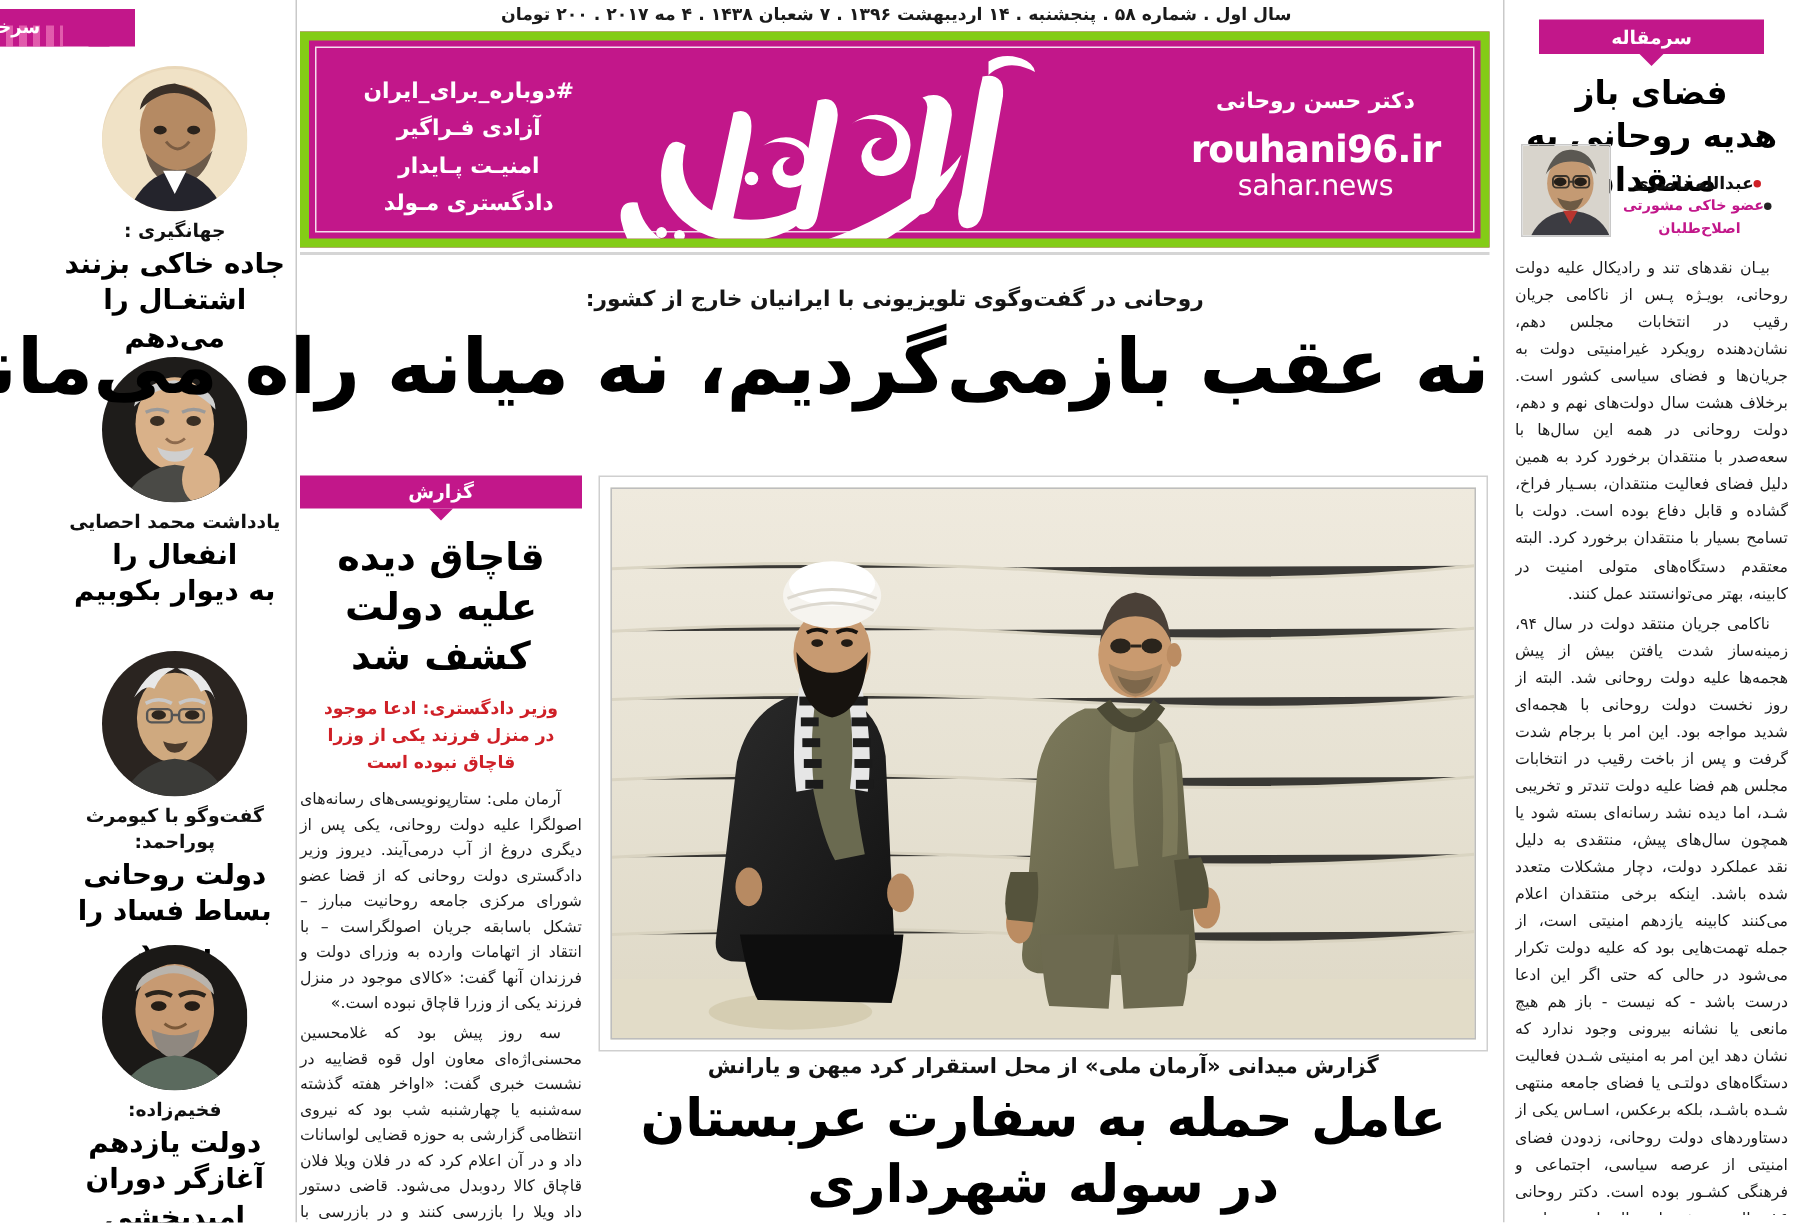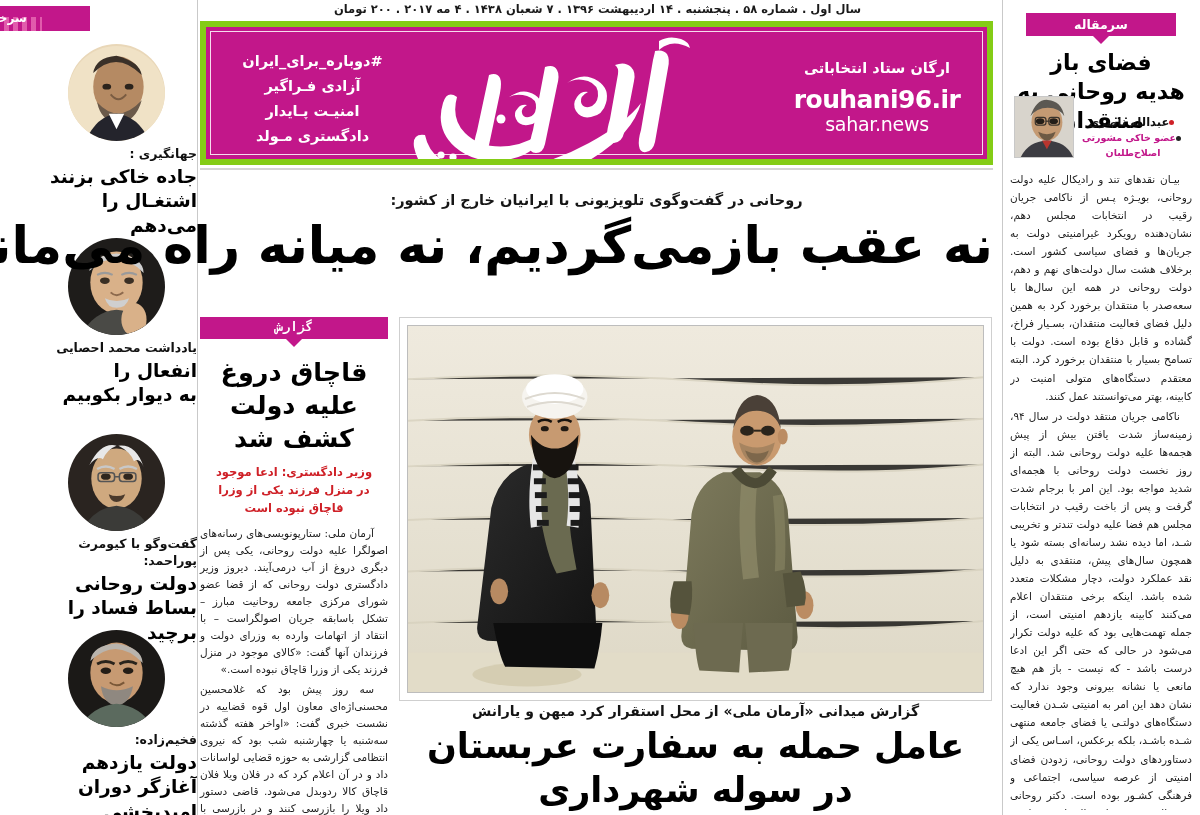--- a/index.html
+++ b/index.html
@@ -87,20 +87,21 @@
     height: 14px;
     background: repeating-linear-gradient(90deg,
       #e35fae 0px, #e35fae 5px, #c2178a 5px, #c2178a 9px);
     opacity: 0.95;
   }
 
   .side-item {
     position: absolute;
     left: 0;
     width: 197px;
+    text-align: center;
     padding-left: 36px;
   }
   .portrait {
     width: 97px;
     height: 97px;
     margin: 0 auto 5px auto;
     border-radius: 50%;
     overflow: hidden;
     position: relative;
   }
@@ -290,21 +291,20 @@
     position: relative;
     width: 100%;
     height: 22px;
     background: #c2178a;
     color: #fff;
     font-size: 12.5px;
     font-weight: bold;
     text-align: center;
     line-height: 22px;
     letter-spacing: 0.5px;
-    font-family: Liberation Mono, monospace;
   }
   .badge:after {
     content: "";
     position: absolute;
     bottom: -8px;
     left: 50%;
     margin-left: -8px;
     width: 0; height: 0;
     border-left: 8px solid transparent;
     border-right: 8px solid transparent;
@@ -587,21 +587,21 @@
           <circle cx="104" cy="88" r="4.5"></circle>
 
           <circle cx="44" cy="124" r="3.6"></circle>
           <circle cx="56" cy="126" r="3.6"></circle>
         </g>
         <text x="192" y="130" text-anchor="middle" font-family="'DejaVu Sans',sans-serif" font-size="0" fill="#ffffff">آرمان ملی</text>
       </svg>
     </div>
 
     <div class="mast-right">
-      <div class="mast-org">ارگان ستاد انتخاباتی</div>
+      <div class="mast-org">دکتر حسن روحانی</div>
       <div class="mast-url">rouhani96.ir</div>
       <div class="mast-url2">sahar.news</div>
     </div>
   </div>
   <div class="mast-underline"></div>
 
   <div class="lead-kicker">روحانی در گفت‌وگوی تلویزیونی با ایرانیان خارج از کشور:</div>
   <div class="lead-headline">نه عقب بازمی‌گردیم، نه میانه راه می‌مانیم</div>
 
   <div class="photo-frame">
@@ -714,21 +714,21 @@
 
   <div class="bot-kicker">گزارش میدانی «آرمان ملی» از محل استقرار کرد میهن و یارانش</div>
   <div class="bot-headline">
     <div>عامل حمله به سفارت عربستان</div>
     <div>در سوله شهرداری</div>
   </div>
 
   <div class="report-col">
     <div class="badge">گزارش</div>
     <div class="report-title">
-      <div>قاچاق دروغ</div>
+      <div>قاچاق دیده</div>
       <div>علیه دولت کشف شد</div>
     </div>
     <div class="report-sub">
       <div>وزیر دادگستری: ادعا موجود</div>
       <div>در منزل فرزند یکی از وزرا قاچاق نبوده است</div>
     </div>
     <div class="report-body">
       <p>آرمان ملی: ستارپونویسی‌های رسانه‌های اصولگرا علیه دولت روحانی، یکی پس از دیگری دروغ از آب درمی‌آیند. دیروز وزیر دادگستری دولت روحانی که از قضا عضو شورای مرکزی جامعه روحانیت مبارز – تشکل باسابقه جریان اصولگراست – با انتقاد از اتهامات وارده به وزرای دولت و فرزندان آنها گفت: «کالای موجود در منزل فرزند یکی از وزرا قاچاق نبوده است.»</p>
       <p>سه روز پیش بود که غلامحسین محسنی‌اژه‌ای معاون اول قوه قضاییه در نشست خبری گفت: «اواخر هفته گذشته سه‌شنبه یا چهارشنبه شب بود که نیروی انتظامی گزارشی به حوزه قضایی لواسانات داد و در آن اعلام کرد که در فلان ویلا فلان قاچاق کالا ردوبدل می‌شود. قاضی دستور داد ویلا را بازرسی کنند و در بازرسی با محموله بزرگ پوشاک مواجه شدند که یک نفر از افرادی که آنجا بودند گفتند خانه مال فلان وزیر است و پوشاک متعلق به دختر وزیر.</p>
 

